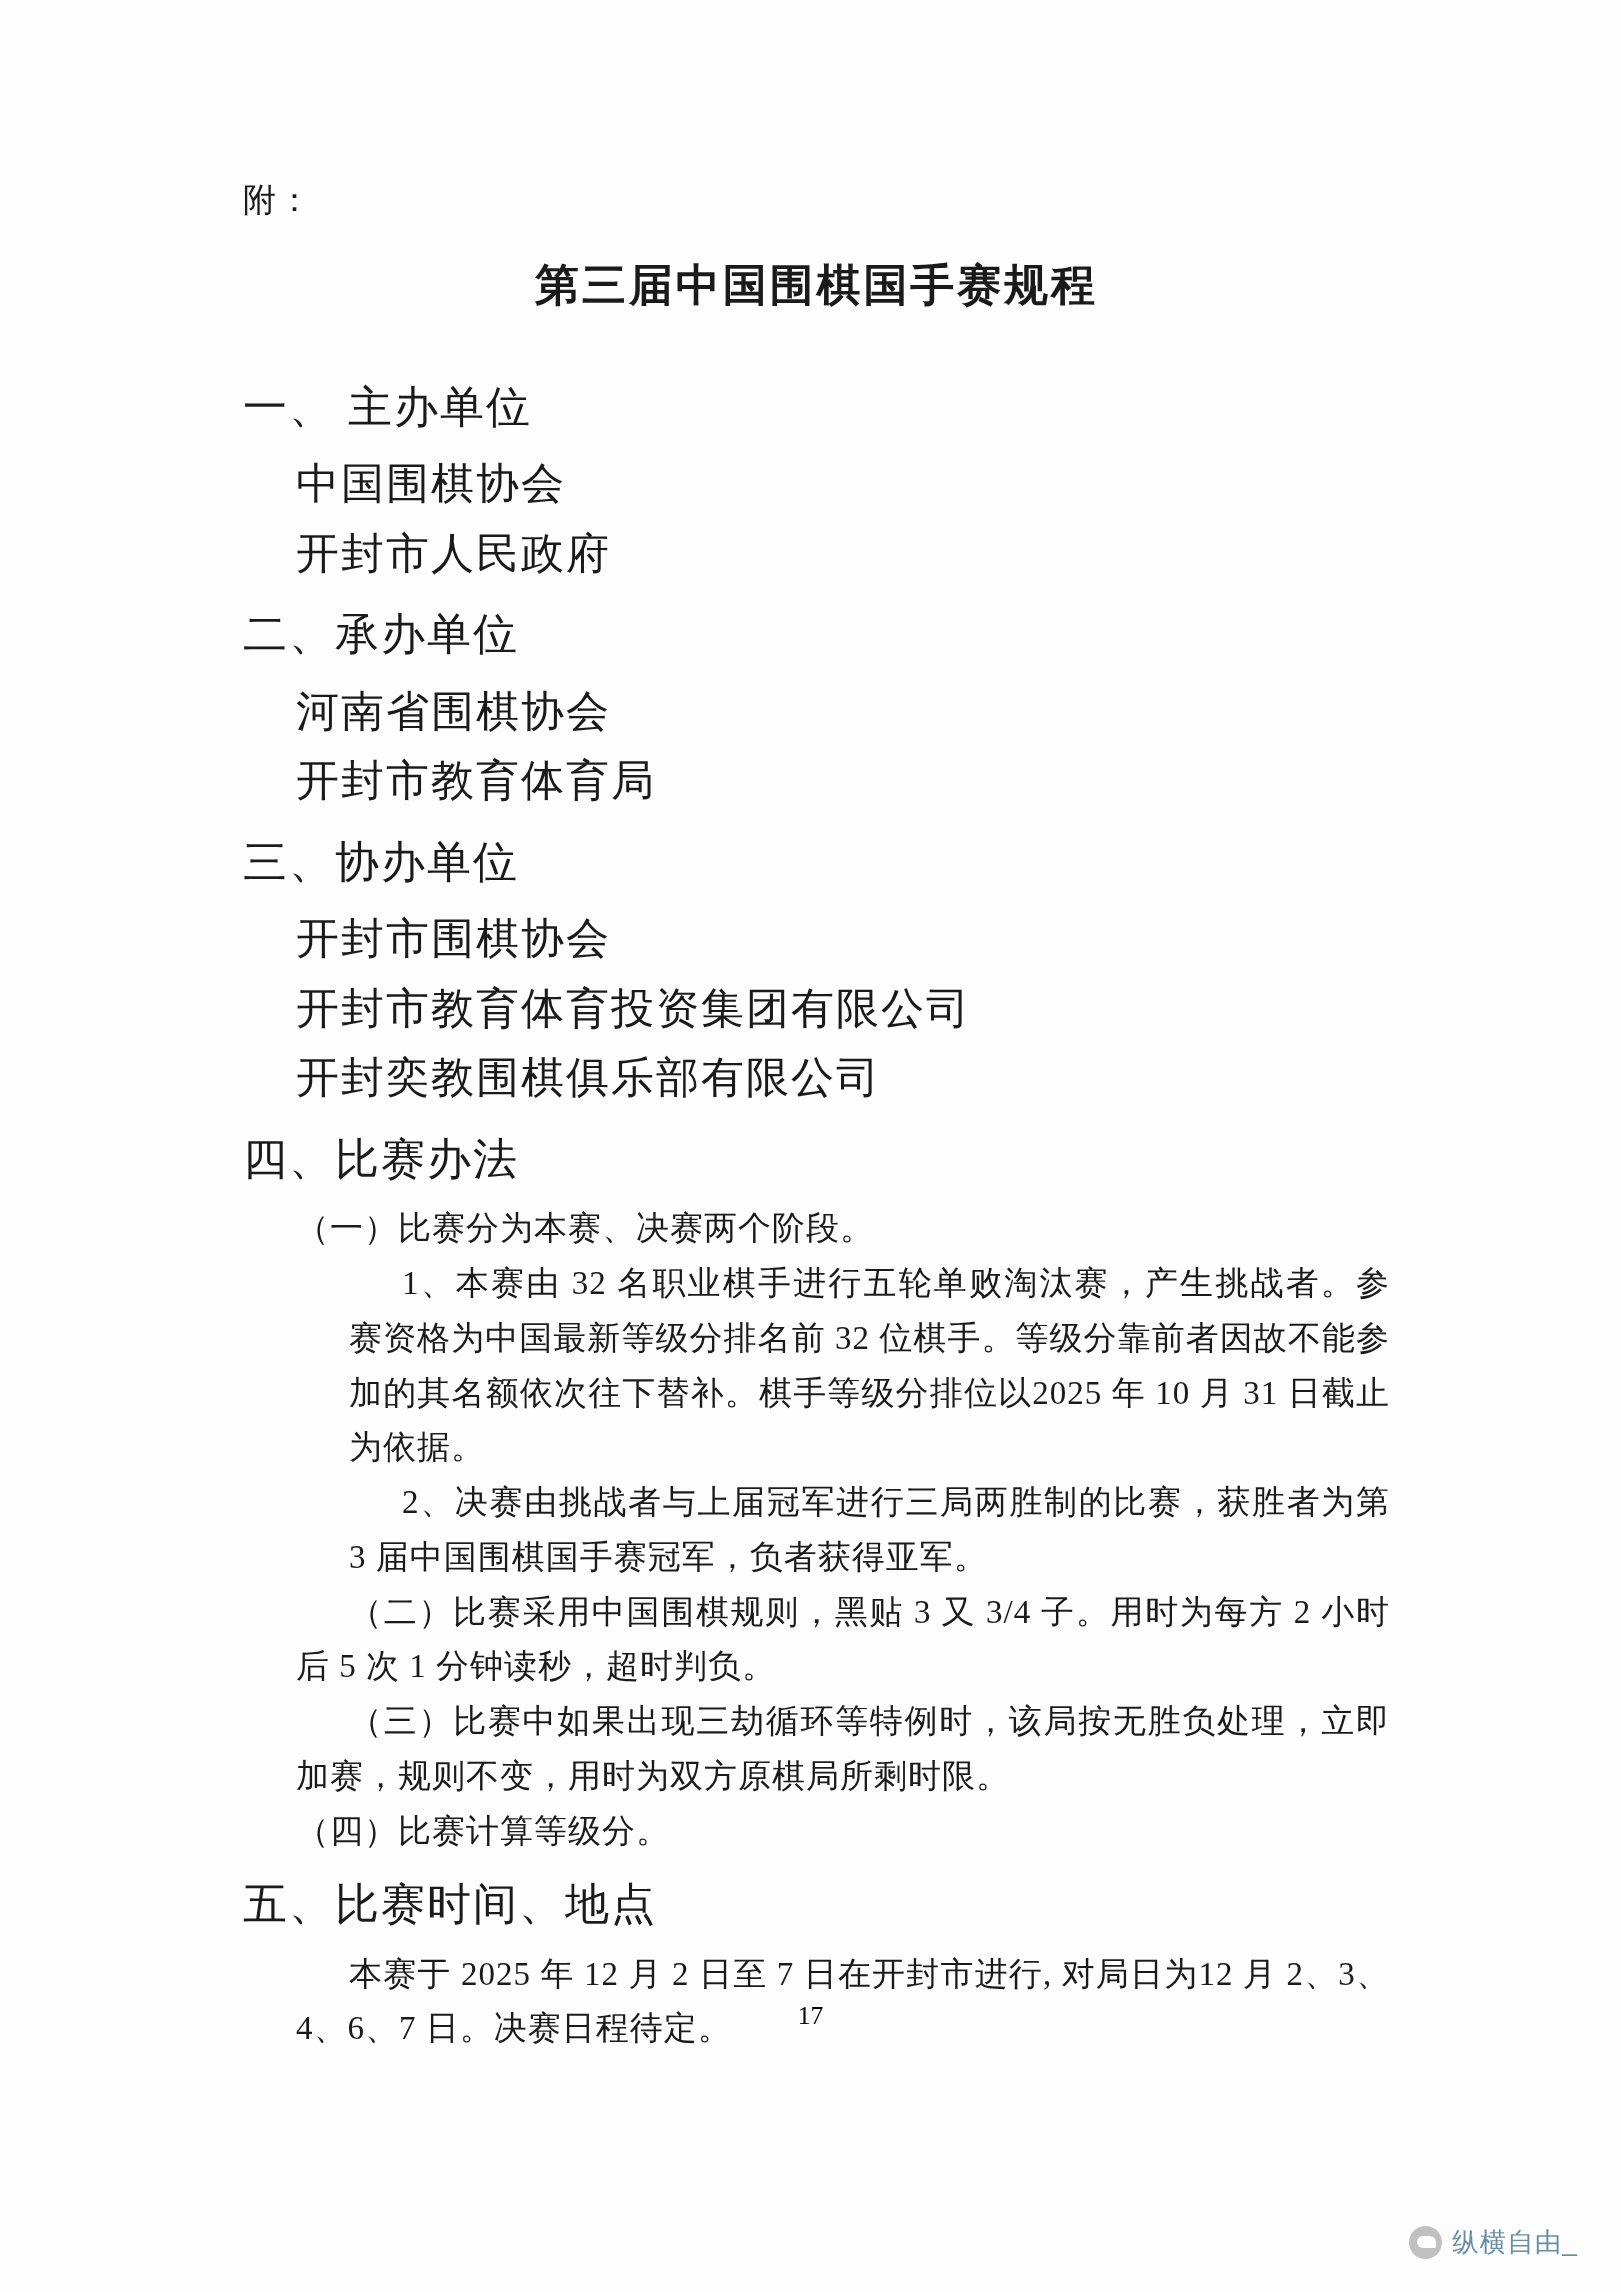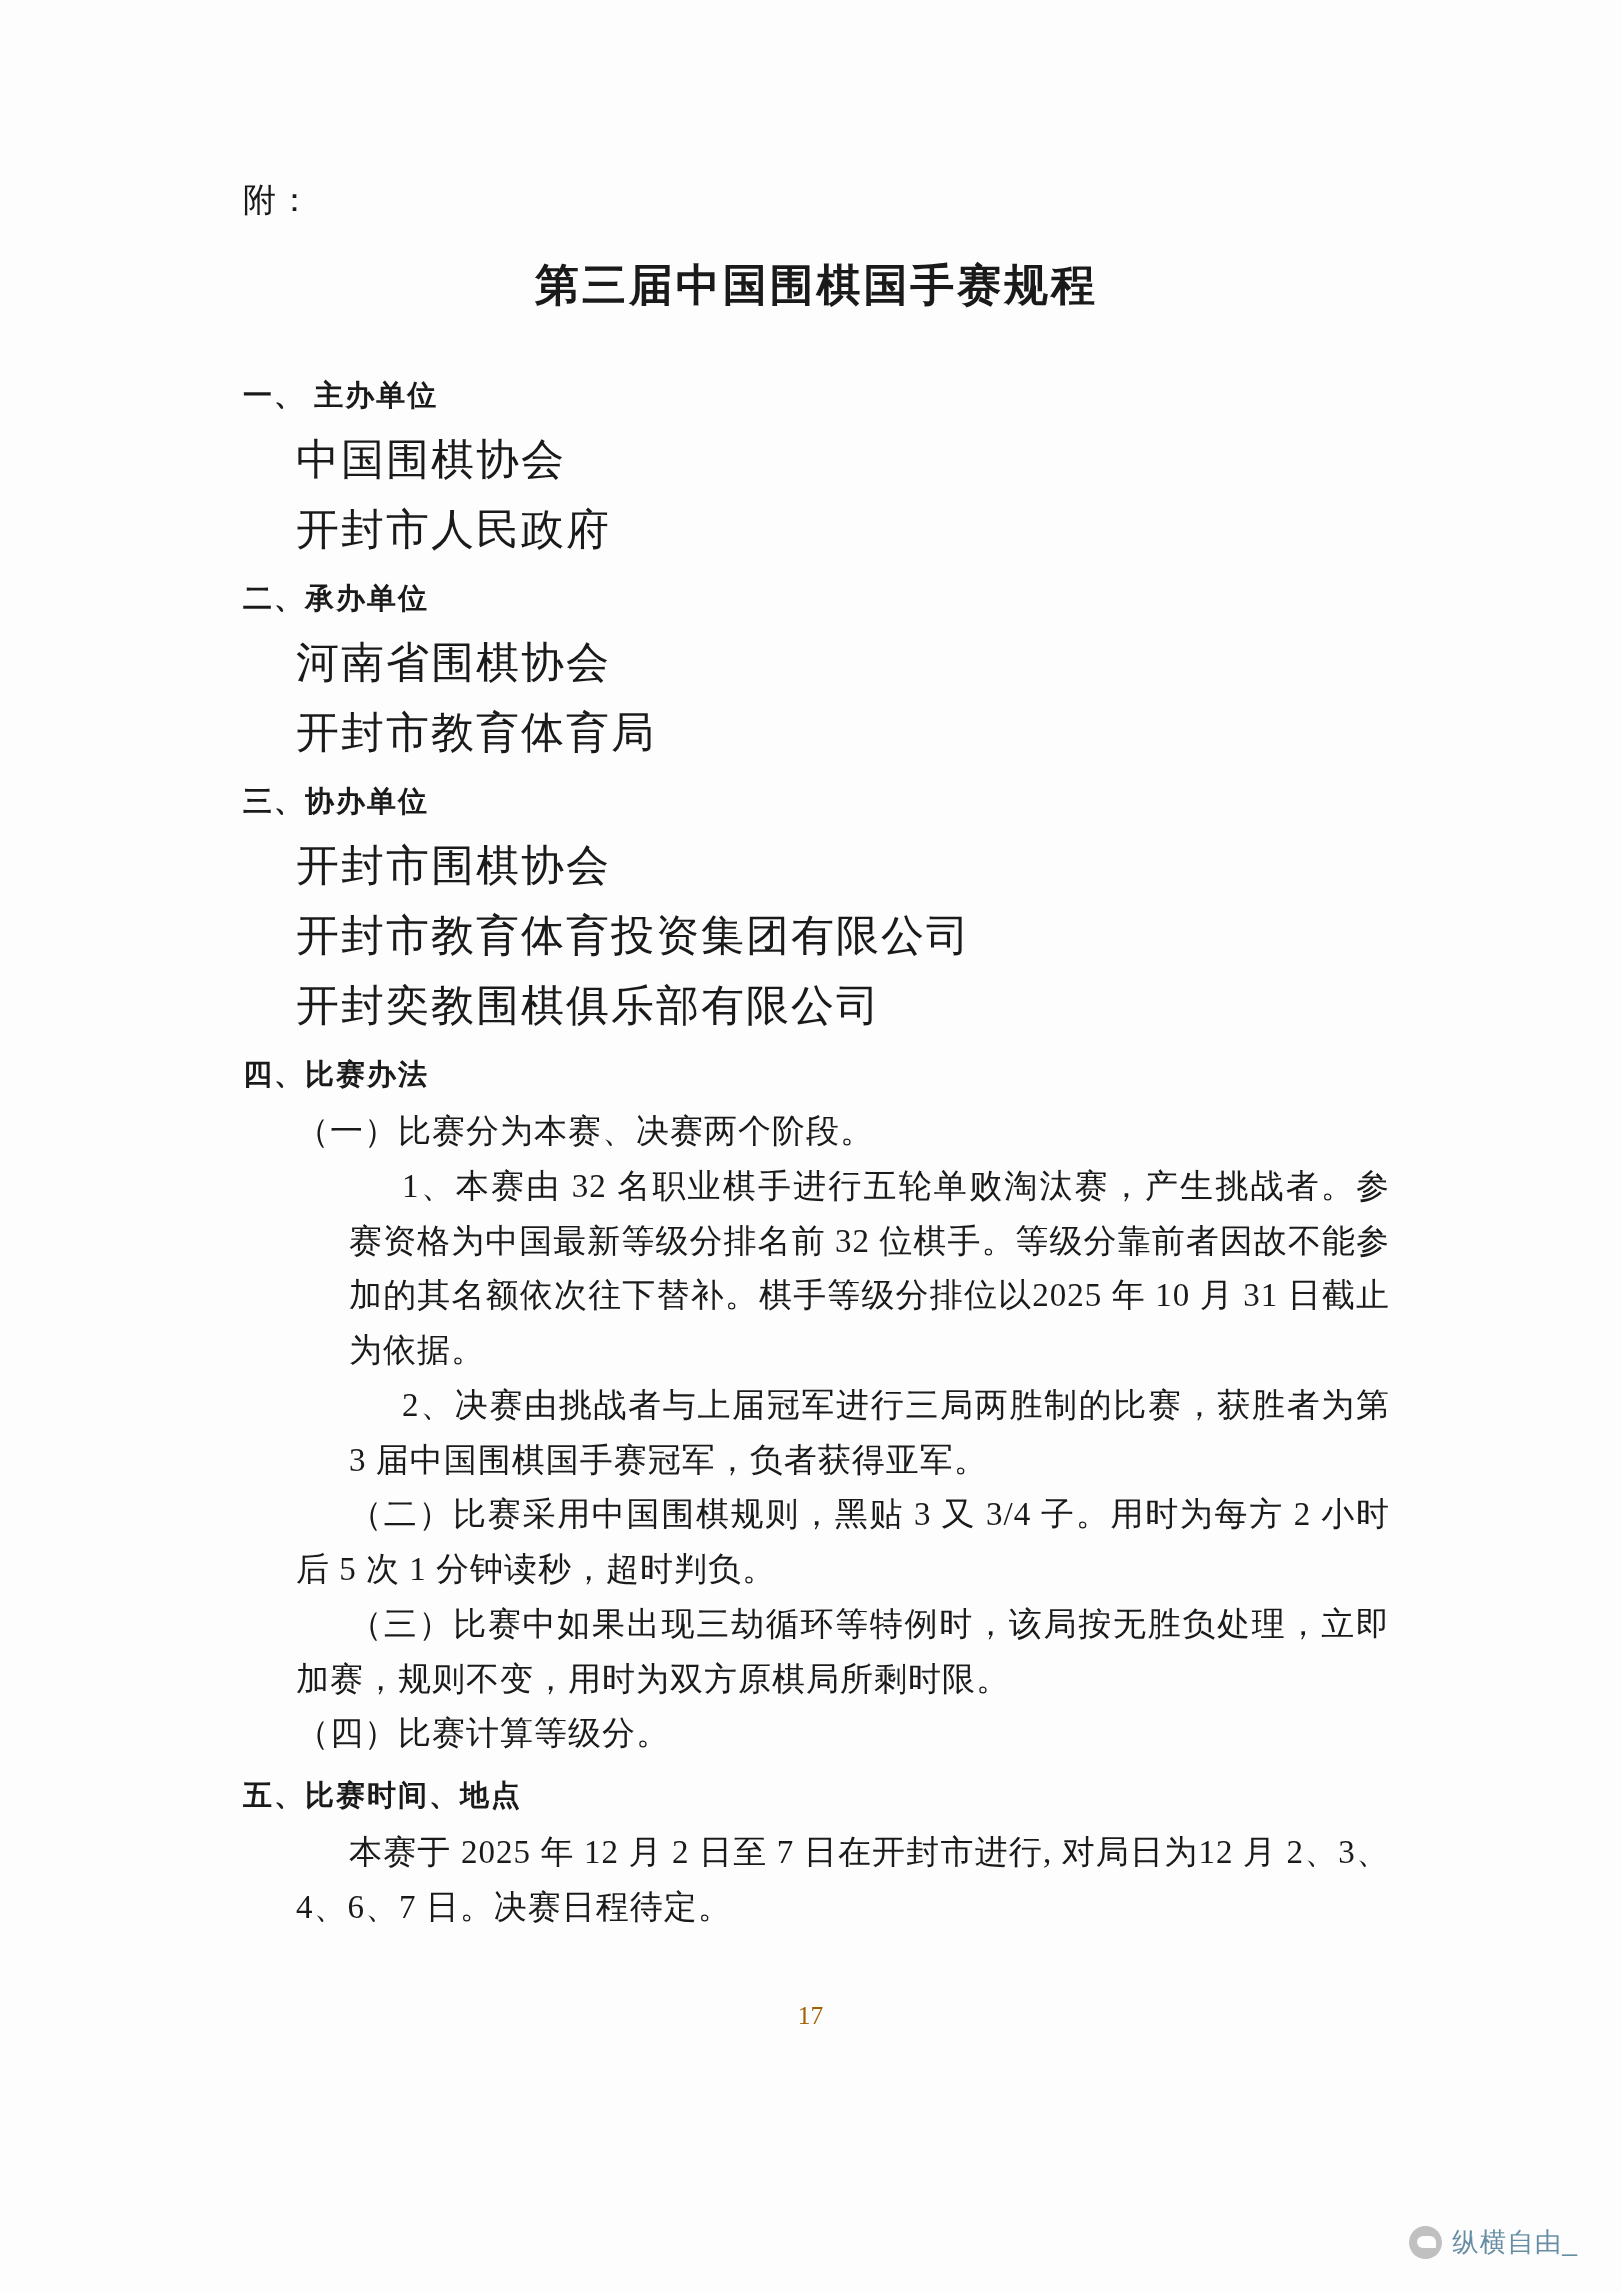--- a/index.html
+++ b/index.html
@@ -34,25 +34,24 @@
     margin-bottom: 33px;
   }
   .doc-title {
     text-align: center;
     font-size: 44px;
     font-weight: bold;
     letter-spacing: 2.9px;
     margin: 0 0 57px 0;
   }
   .section-head {
-    font-size: 29px;
+    font-size: 44px;
     letter-spacing: 2px;
     margin: 0 0 5.9px 0;
     line-height: 1.62;
-    font-weight: bold;
   }
   .sub-line {
     font-size: 43px;
     letter-spacing: 2px;
     line-height: 1.62;
     padding-left: 53px;
   }
   .para {
     font-size: 33px;
     letter-spacing: 1px;
@@ -67,21 +66,21 @@
     text-indent: 53px;
   }
   .block-gap { margin-top: 11px; }
   .page-number {
     position: absolute;
     left: 0;
     right: 0;
     top: 2001px;
     text-align: center;
     font-size: 25.5px;
-    color: #a16207;
+    color: #000000;
   }
   .watermark {
     position: absolute;
     right: 43px;
     bottom: 33px;
     display: flex;
     align-items: center;
     gap: 9.8px;
     opacity: 0.62;
   }

